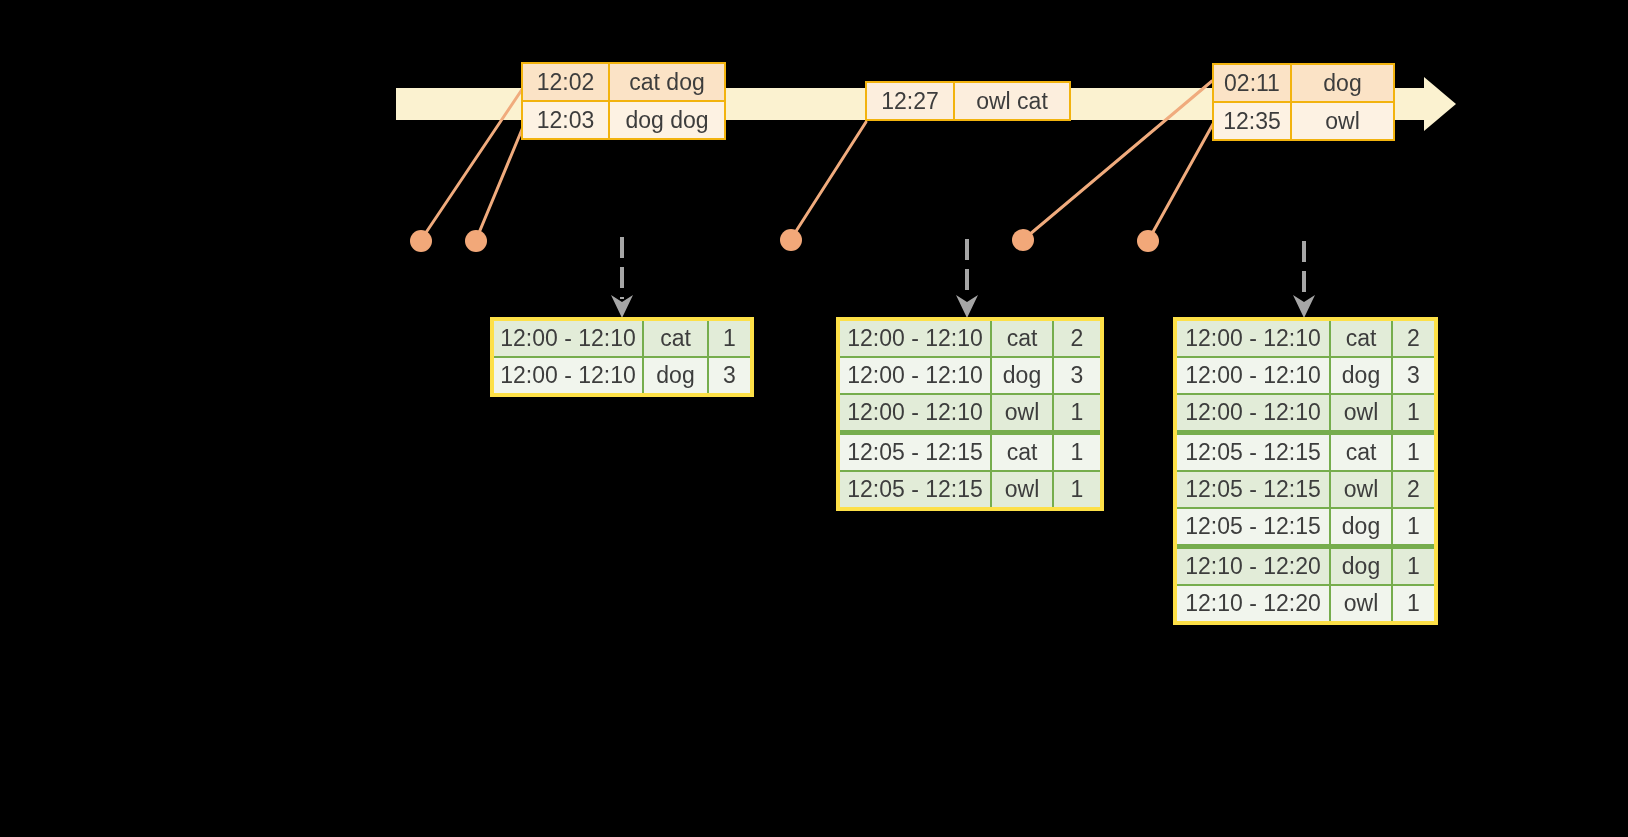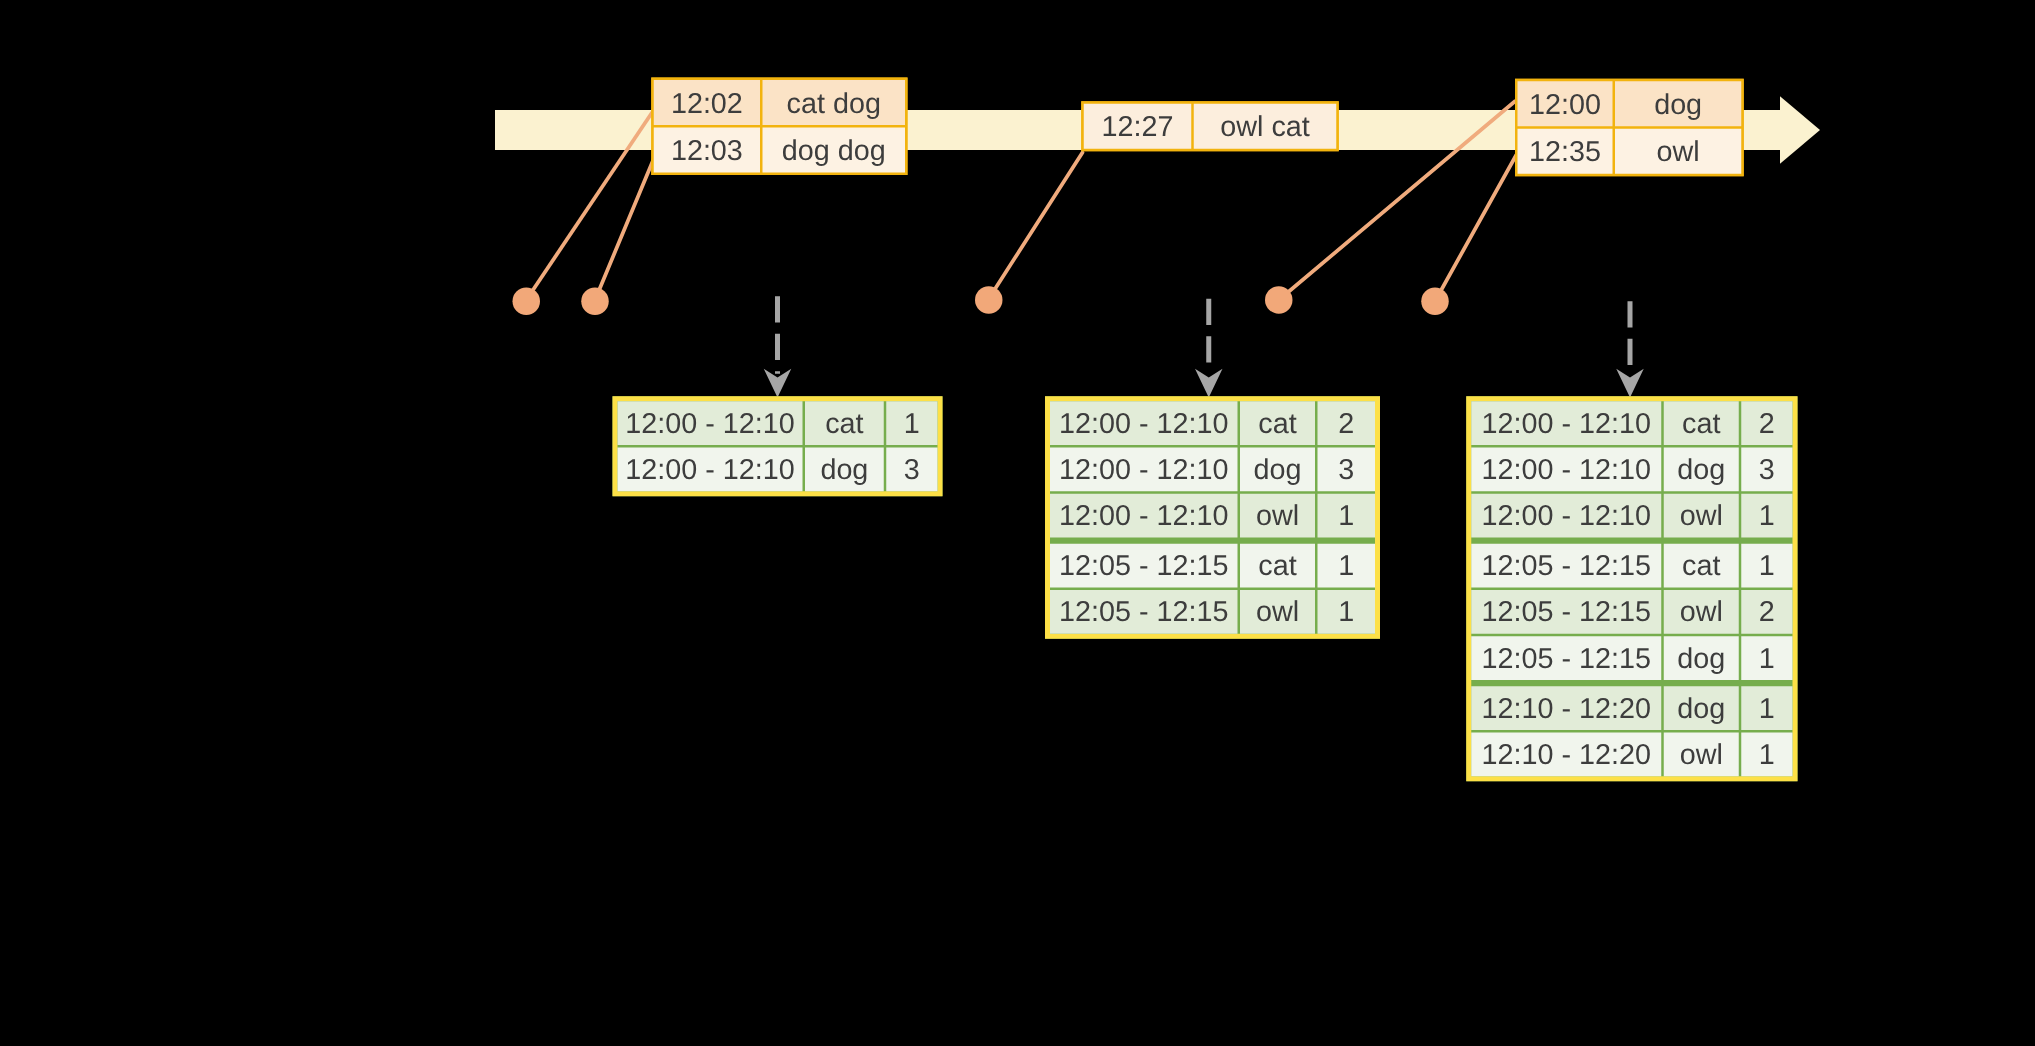--- a/index.html
+++ b/index.html
@@ -96,21 +96,21 @@
 
   <div class="etable" style="left:865px; top:81px;">
     <div class="erow" style="grid-template-columns:86px 114px;">
       <div class="ecell efill-c">12:27</div>
       <div class="ecell efill-c">owl cat</div>
     </div>
   </div>
 
   <div class="etable" style="left:1212px; top:63px;">
     <div class="erow" style="grid-template-columns:76px 101px;">
-      <div class="ecell efill-a">12:00</div>
+      <div class="ecell efill-a">02:11</div>
       <div class="ecell efill-a">dog</div>
     </div>
     <div class="erow" style="grid-template-columns:76px 101px;">
       <div class="ecell efill-b">12:35</div>
       <div class="ecell efill-b">owl</div>
     </div>
   </div>
 
   <div class="gtable" style="left:490px; top:317px;">
     <div class="grow" style="grid-template-columns:148px 63px 41px;">

